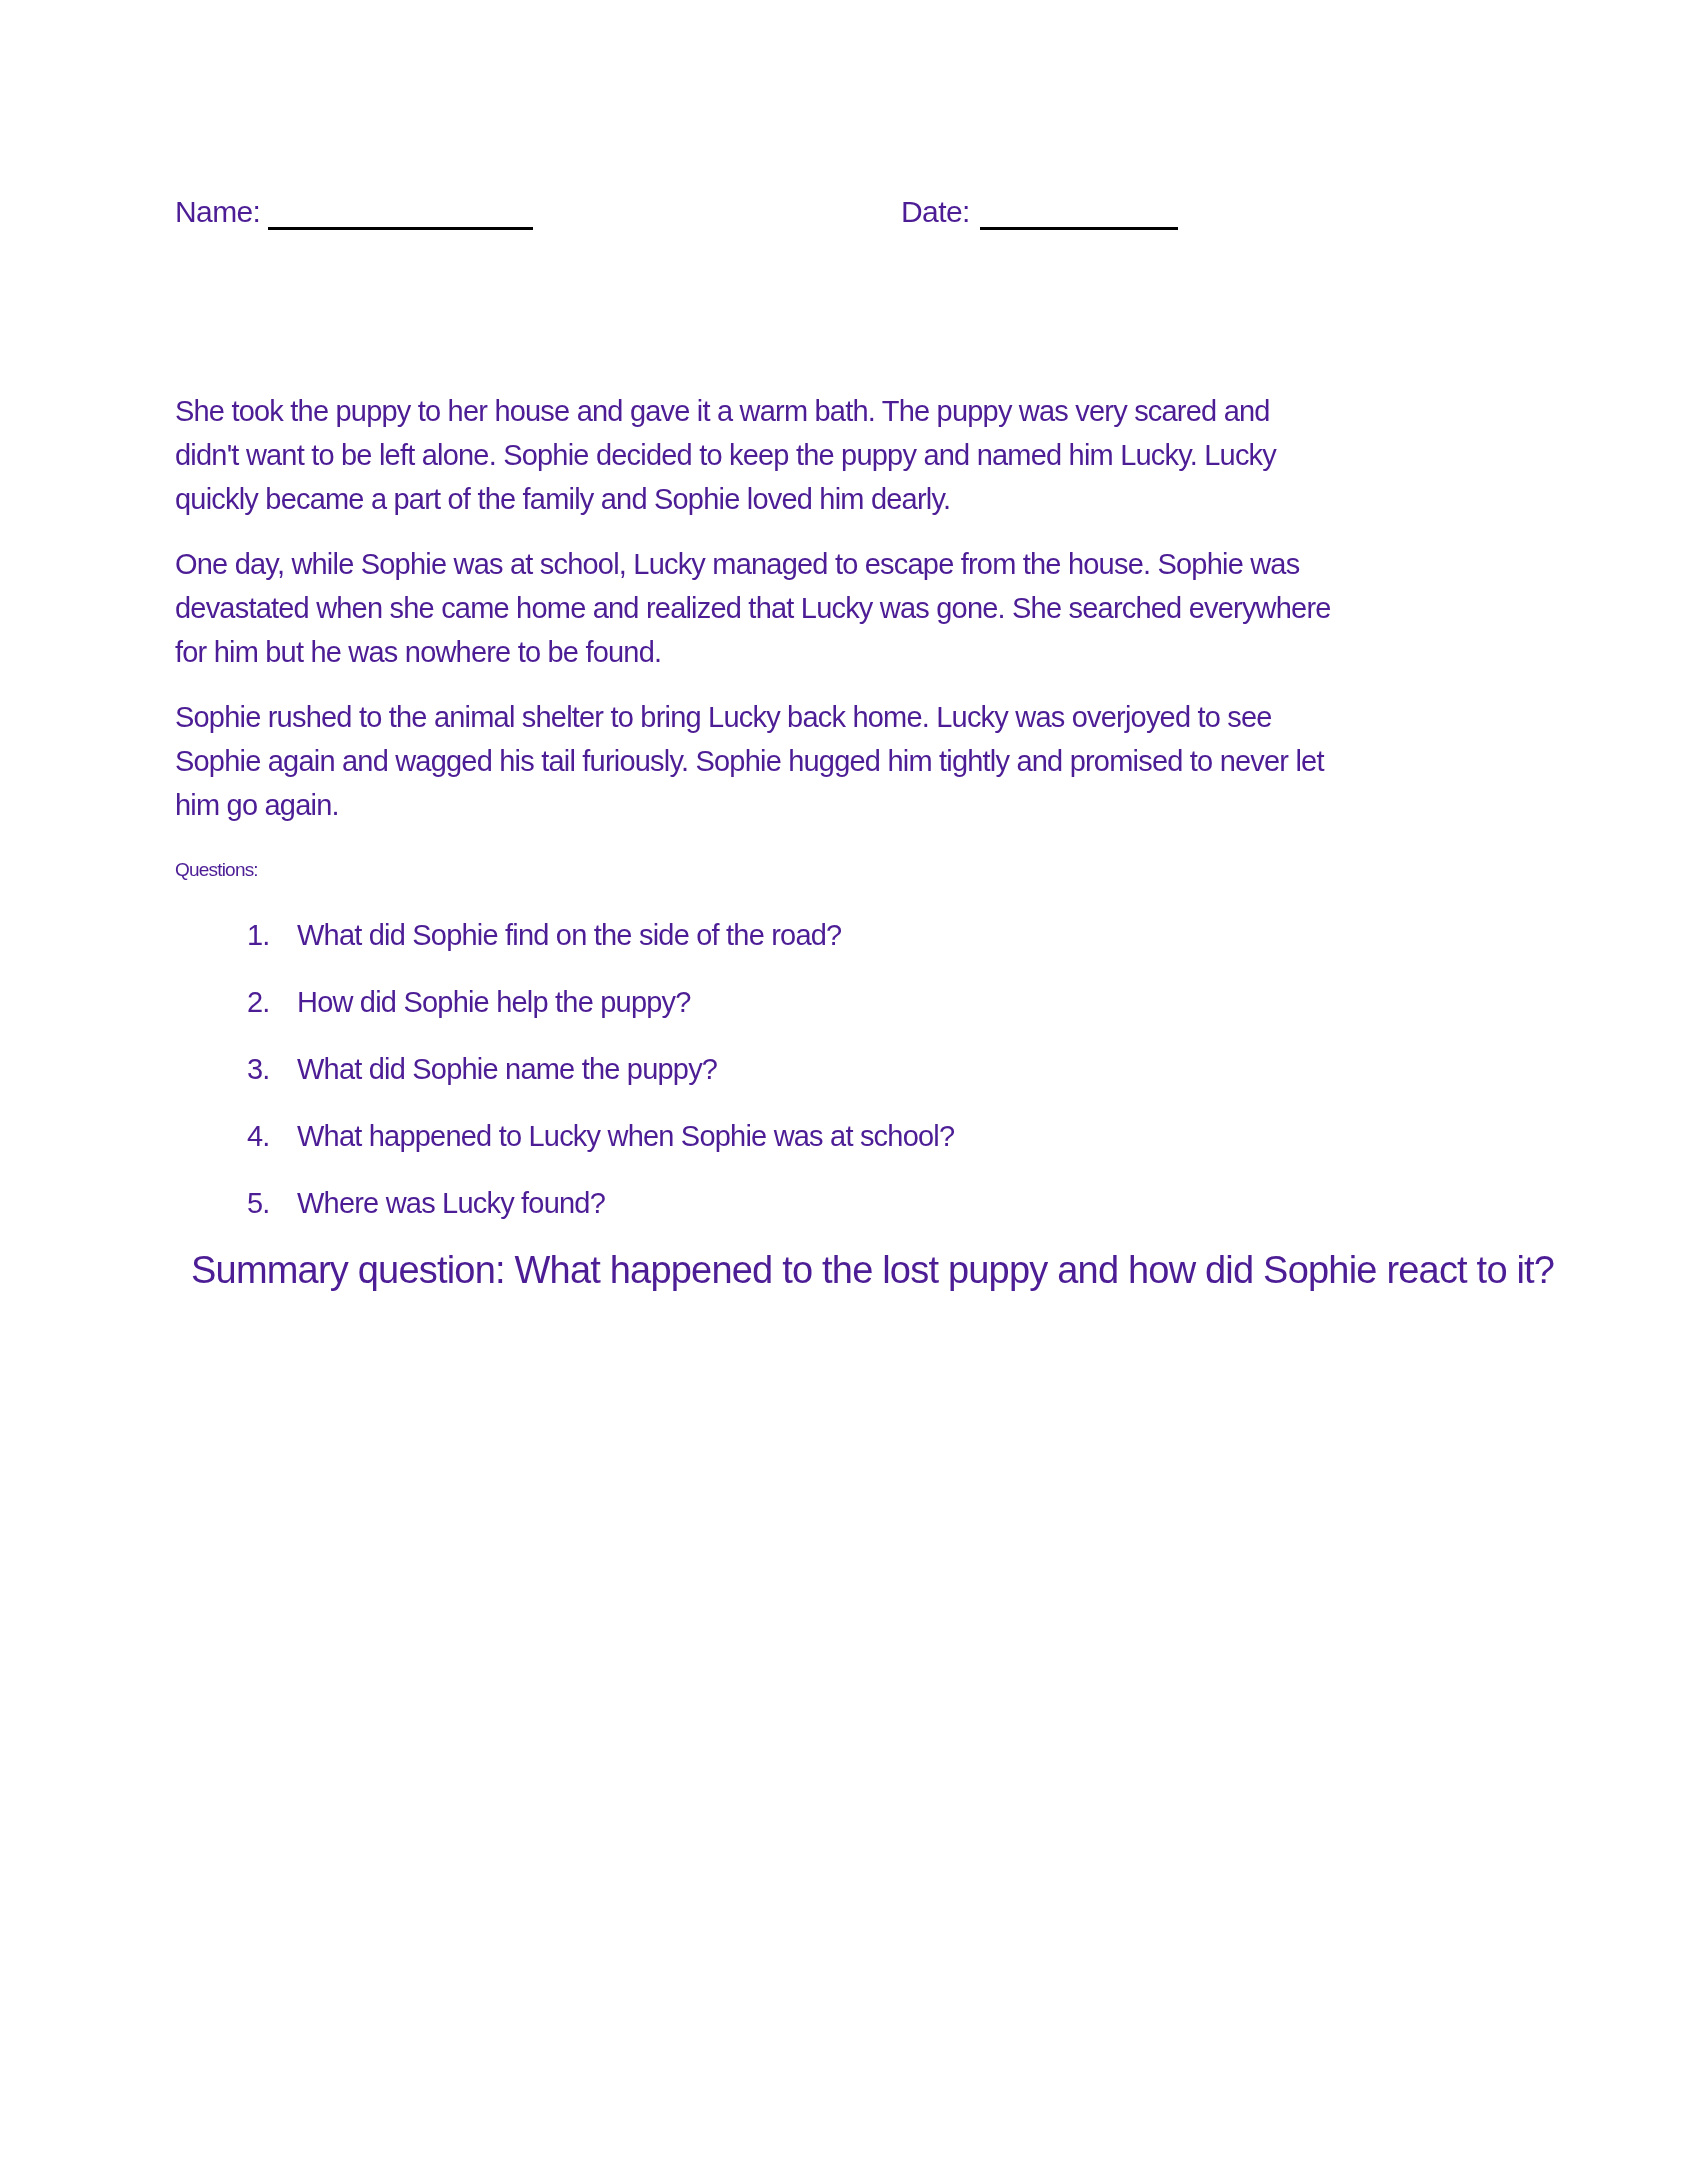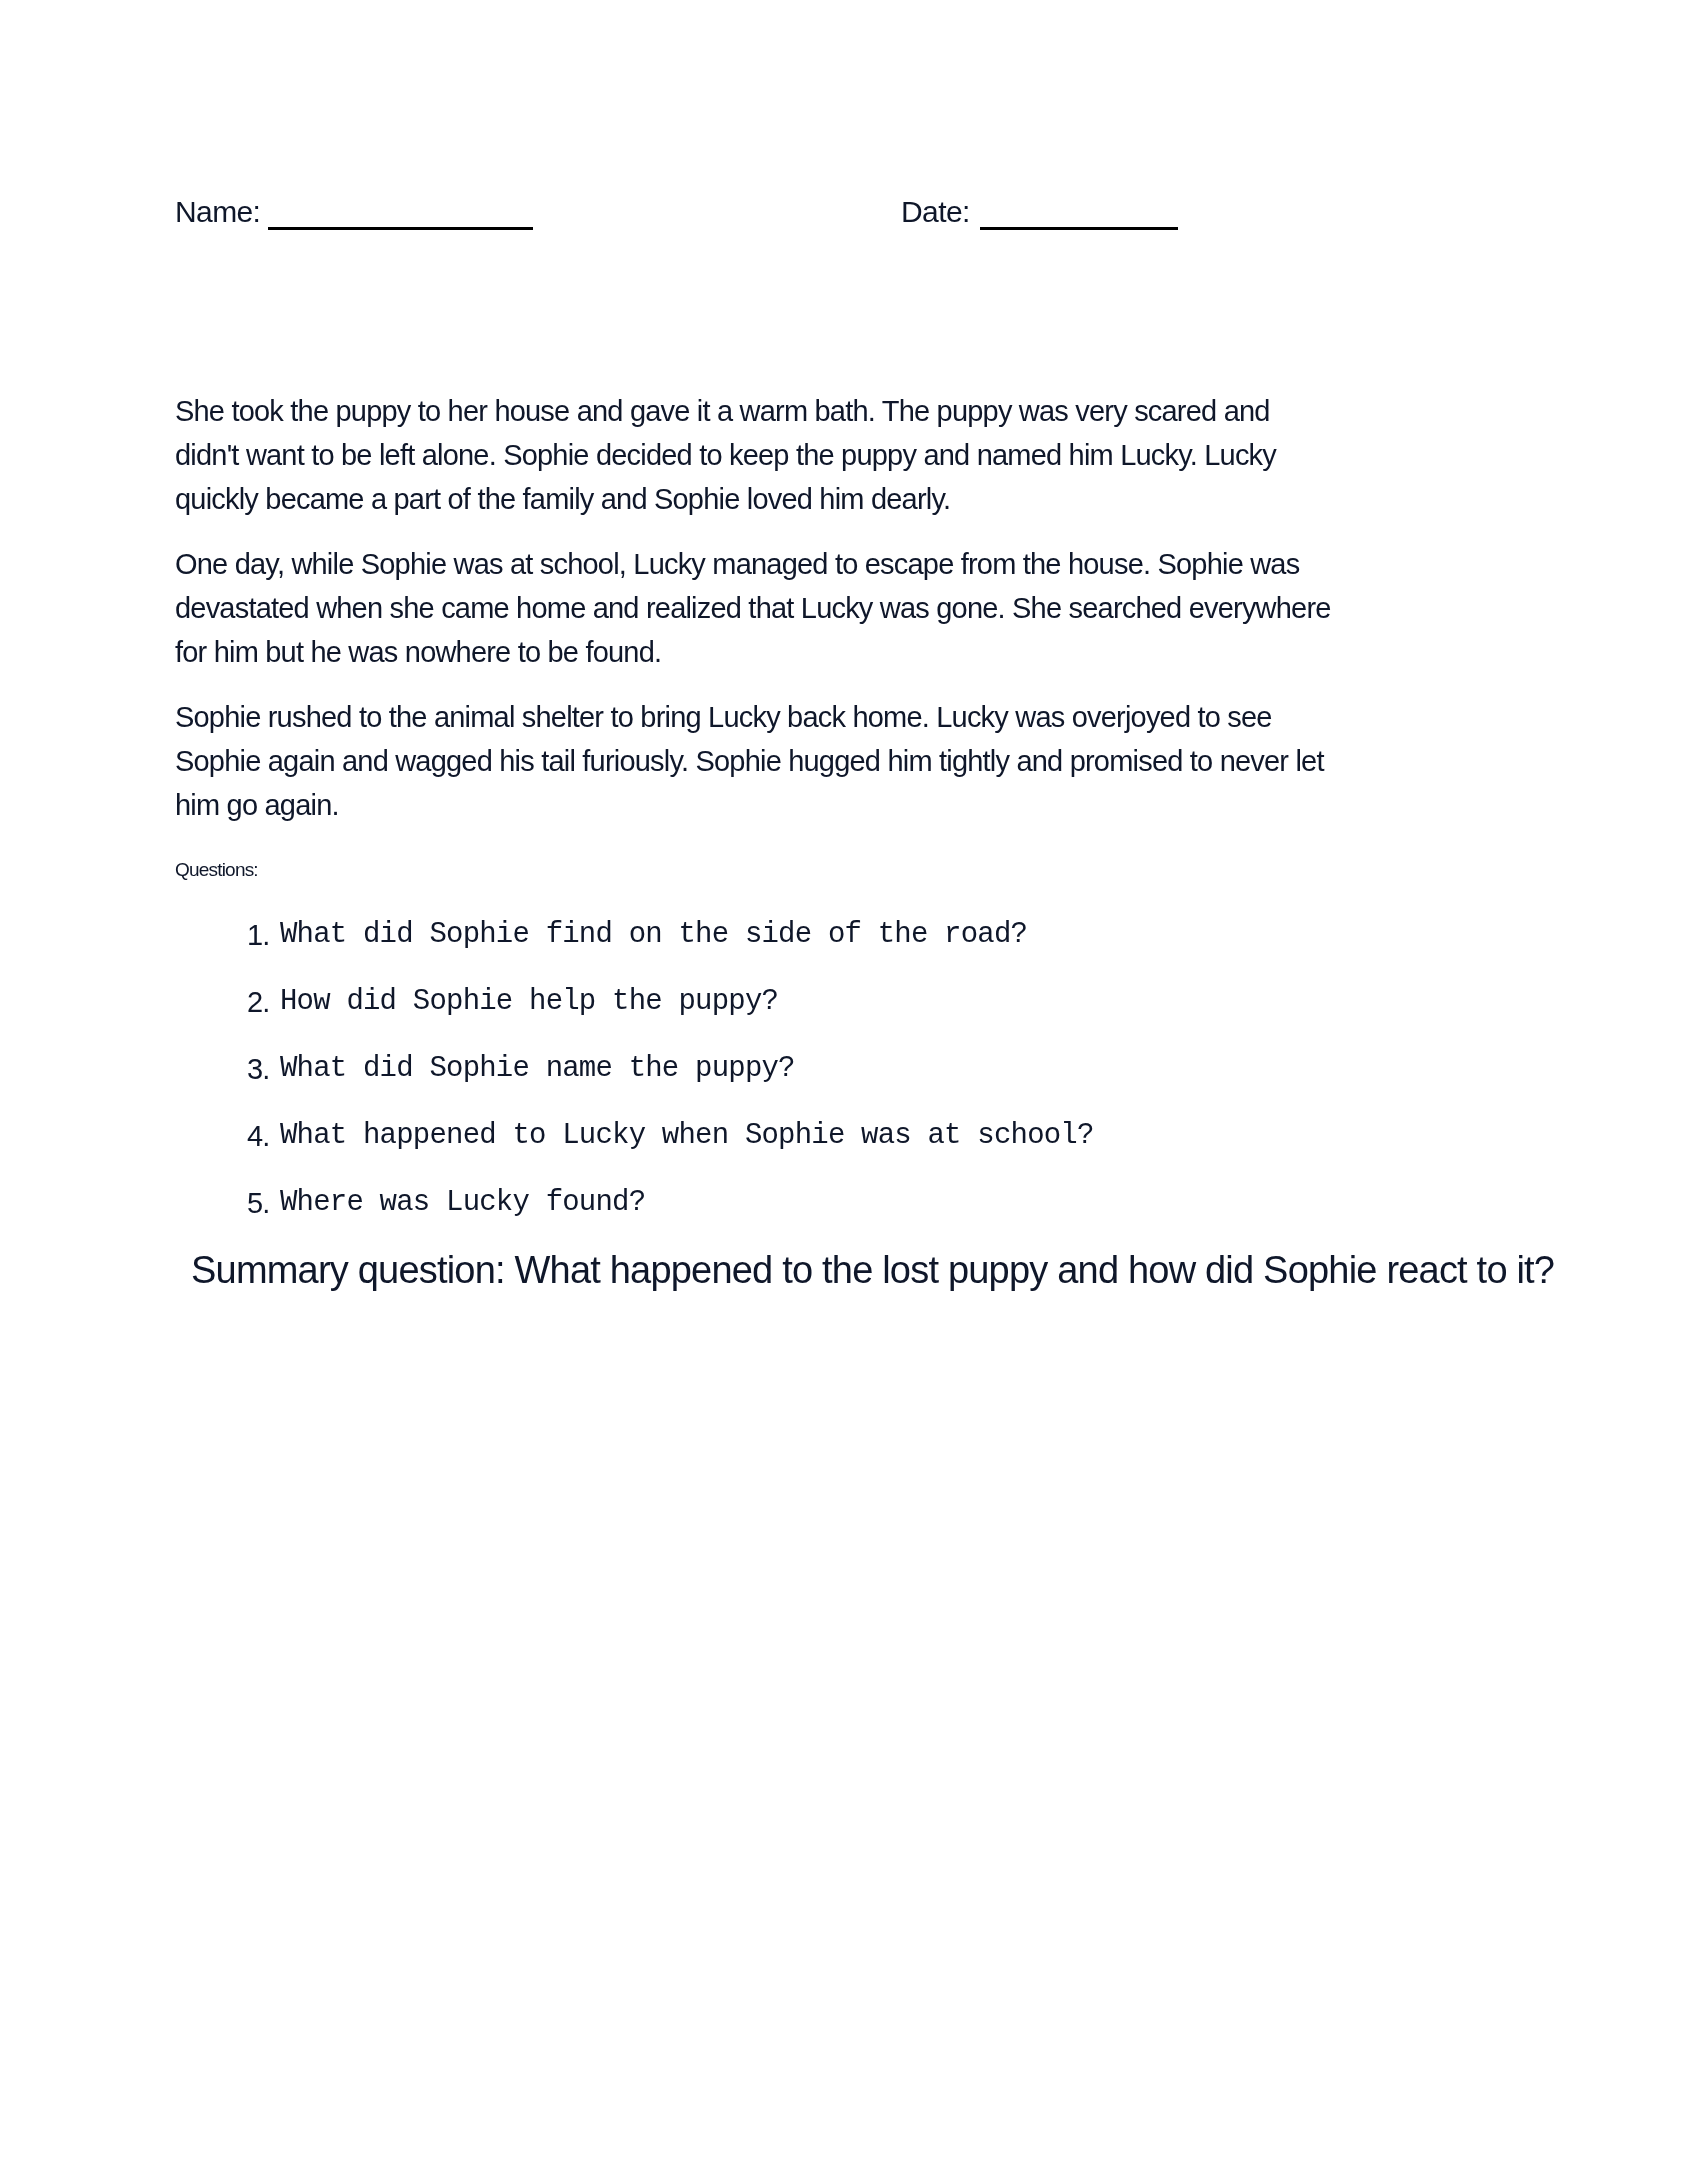--- a/index.html
+++ b/index.html
@@ -5,21 +5,21 @@
   html, body {
     margin: 0;
     padding: 0;
     background: #ffffff;
   }
   #page {
     position: relative;
     width: 1683px;
     height: 2178px;
     background: #ffffff;
-    color: #0f172a;
+    color: #4c1d95;
     font-family: "Liberation Sans", "DejaVu Sans", sans-serif;
     overflow: hidden;
   }
   .hdr-group {
     position: absolute;
     top: 192px;
     font-size: 30px;
     line-height: 40px;
     letter-spacing: -0.6px;
     white-space: nowrap;
@@ -77,22 +77,22 @@
     margin: 0 0 23px 0;
     font-size: 29px;
     line-height: 44px;
     letter-spacing: -0.8px;
   }
   .q-num {
     flex: none;
     width: 33px;
   }
   .q-text {
+    margin-left: 17px;
     white-space: pre;
-    font-family: Liberation Mono, monospace;
   }
   .summary {
     font-size: 38px;
     line-height: 44px;
     letter-spacing: -0.8px;
     white-space: pre;
     margin: 16px;
   }
   #copyright {
     position: absolute;

